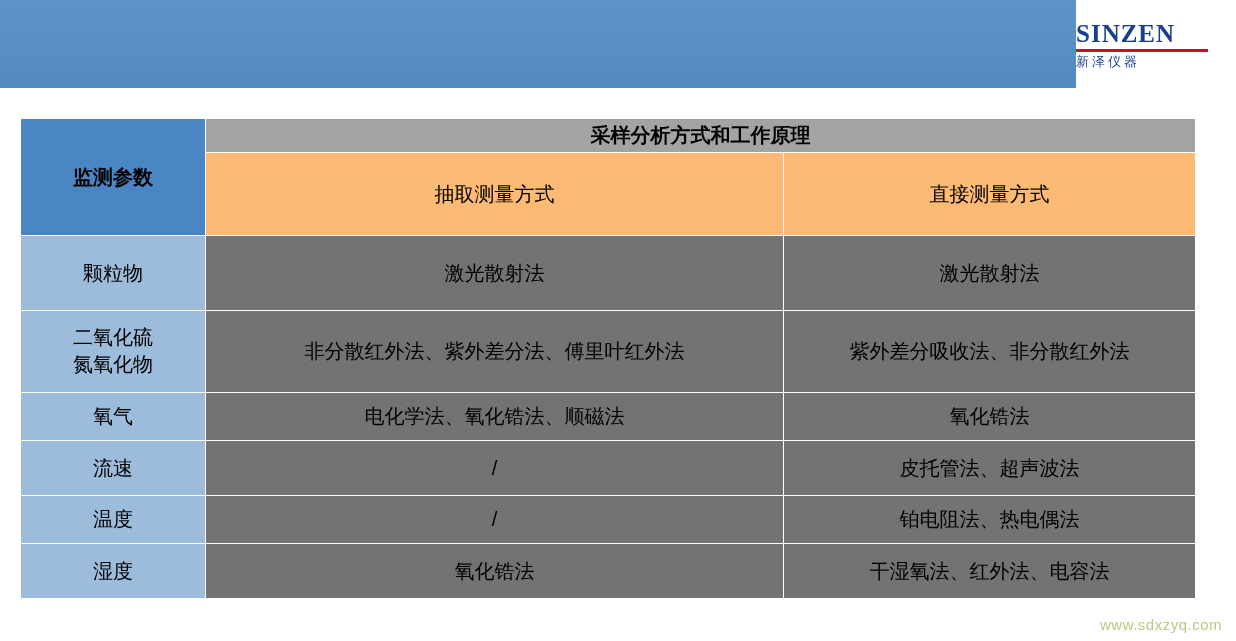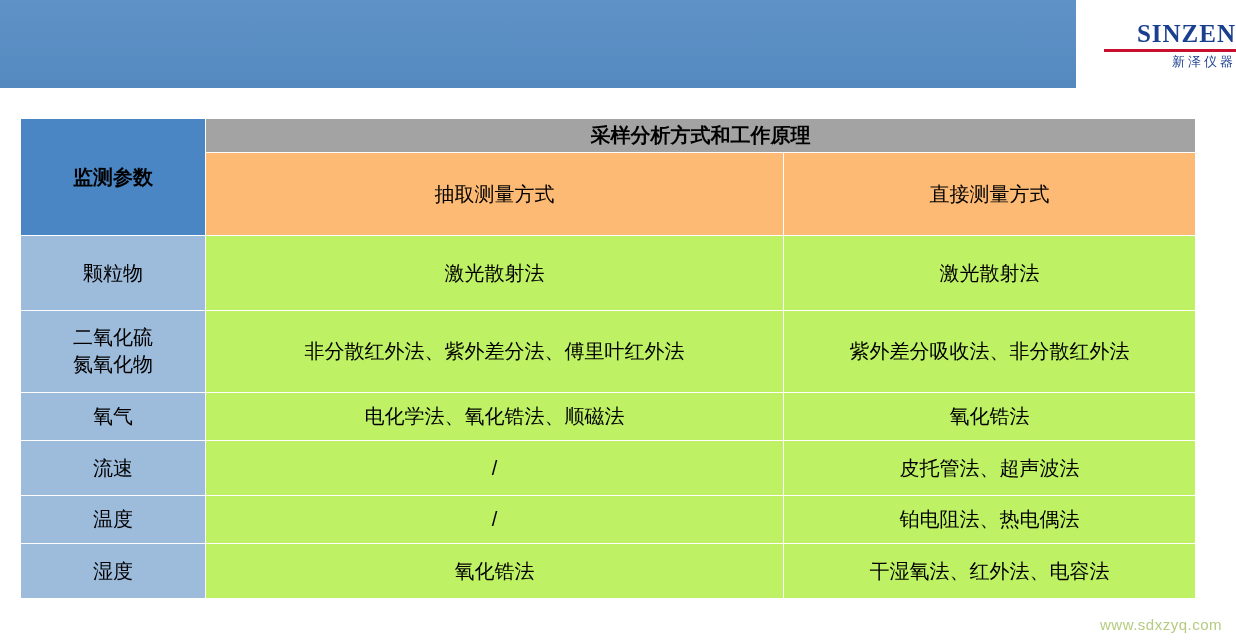--- a/index.html
+++ b/index.html
@@ -36,21 +36,21 @@
   }
   .logo-box {
     position: absolute;
     right: 0;
     top: 0;
     width: 160px;
     height: 88px;
     background: #ffffff;
     display: flex;
     flex-direction: column;
-    align-items: flex-end;
+    align-items: flex-start;
     justify-content: center;
   }
   .logo-main {
     font-family: "Liberation Serif", serif;
     font-weight: bold;
     font-size: 25px;
     color: #1a3f8f;
     letter-spacing: 1px;
     line-height: 1;
   }
@@ -109,21 +109,21 @@
   .method-head {
     background: #fdba74;
     height: 80px;
     font-size: 21px;
   }
   .param-cell {
     background: #9dbbdb;
     font-size: 20px;
   }
   .data-cell {
-    background: #bef264;
+    background: #737373;
     font-size: 20px;
   }
   .r-tall { height: 75px; }
   .r-mid { height: 82px; }
   .r-short { height: 48px; }
   .r-med { height: 55px; }
   .two-line { line-height: 1.35; font-family: Liberation Mono, monospace; }
 
   
   .watermark {

